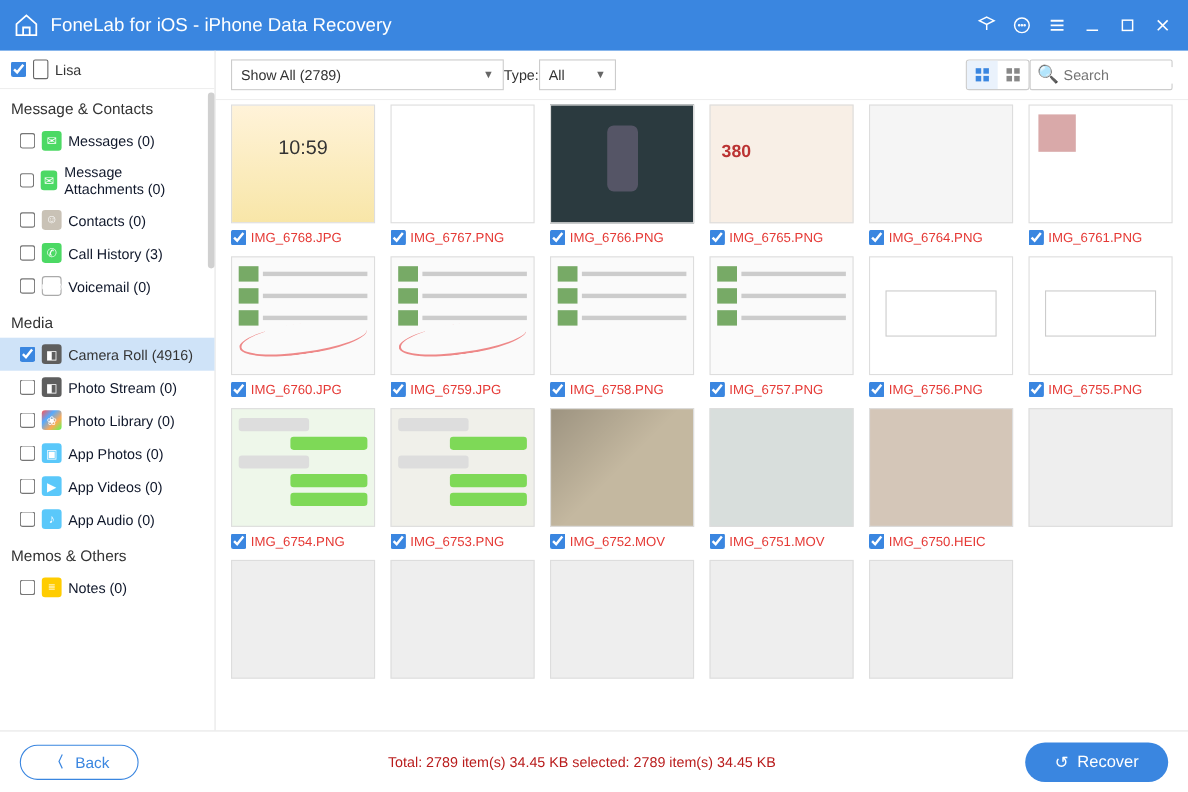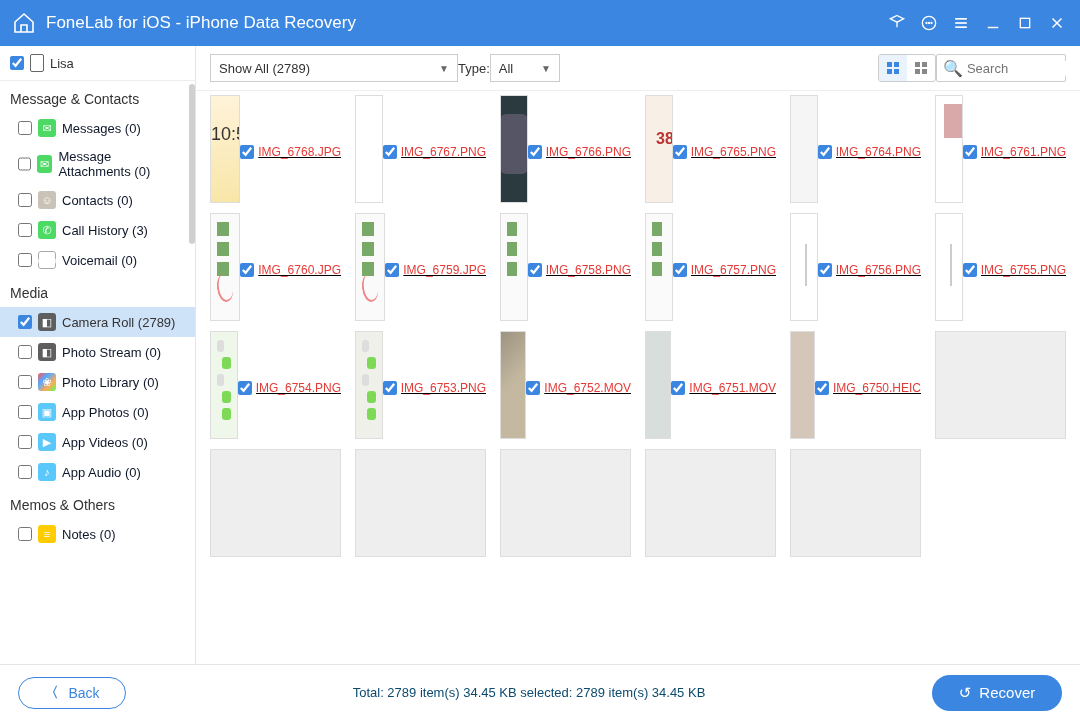--- a/index.html
+++ b/index.html
@@ -53,21 +53,21 @@
 .view-tgl { display: flex; border: 1px solid #ccc; border-radius: 3px; overflow: hidden; }
 .view-btn { width: 28px; height: 26px; display: flex; align-items: center; justify-content: center; cursor: pointer; }
 .view-btn.active { background: #eaf2fc; }
 .search-wrap { border: 1px solid #ccc; height: 28px; width: 130px; display: flex; align-items: center; padding: 0 6px; border-radius: 2px; }
 .search-wrap input { border: none; outline: none; flex: 1; font-size: 13px; color: #666; }
 .search-wrap .sic { color: #888; margin-right: 4px; }
 
 
 .grid-wrap { flex: 1; overflow: hidden; padding: 4px 14px; }
 .grid { display: grid; grid-template-columns: repeat(6, 1fr); gap: 10px 14px; }
-.card { display: flex; flex-direction: row; text-decoration: underline; }
+.card { display: flex; flex-direction: column; }
 .thumb { width: 100%; height: 108px; border: 1px solid #ddd; background: #f2f2f2; overflow: hidden; position: relative; }
 .fname-row { display: flex; align-items: center; margin-top: 6px; }
 .fname-row .chk { margin-right: 4px; accent-color: #3a86e0; }
 .fname-row .fn { font-size: 12px; color: #e53935; white-space: nowrap; overflow: hidden; text-overflow: ellipsis; }
 
 
 .th-a { background: linear-gradient(180deg,#fff3d9,#f8e6a8); }
 .th-b { background: #fff; }
 .th-c { background: #2b3a3f; }
 .th-d { background: #f8efe6; }
@@ -109,21 +109,21 @@
 .chat-bub { position: absolute; top: 8px; left: 6px; right: 6px; display: flex; flex-direction: column; gap: 5px; }
 .chat-bub i { height: 12px; border-radius: 3px; }
 .chat-bub .g { background: #7ed957; width: 60%; align-self: flex-end; }
 .chat-bub .w { background: #ddd; width: 55%; }
 .th-p::after { content: ""; position: absolute; inset: 0; background: linear-gradient(135deg, rgba(0,0,0,.2), transparent 50%); }
 
 
 .footer { height: 56px; border-top: 1px solid #e5e5e5; display: flex; align-items: center; padding: 0 18px; }
 .back-btn { border: 1.5px solid #3a86e0; color: #3a86e0; background: #fff; border-radius: 16px; height: 32px; width: 108px; display: flex; align-items: center; justify-content: center; gap: 10px; font-size: 14px; cursor: pointer; }
 .back-btn .chev { font-weight: bold; }
-.stats { flex: 1; text-align: center; font-size: 13px; color: #0c4a6e; }
+.stats { flex: 1; text-align: center; font-size: 13px; color: #b91c1c; }
 .recover-btn { background: #3a86e0; color: #fff; border-radius: 18px; height: 36px; width: 130px; display: flex; align-items: center; justify-content: center; gap: 8px; font-size: 15px; cursor: pointer; }
 
 input[type=checkbox].chk { width: 14px; height: 14px; accent-color: #3a86e0; cursor: pointer; }
 </style>
 </head>
 <body>
 
 <div class="titlebar">
   <span class="home-ic">
     <svg viewBox="0 0 24 24" width="24" height="24" fill="none" stroke="#fff" stroke-width="1.6">
@@ -205,21 +205,21 @@
     <div class="sb-item">
         <input type="checkbox" class="chk" style="">
         <span class="ic ic-vm">◉◉</span>
         <span class="lbl">Voicemail (0)</span>
       </div>
 
     <div class="section-title">Media</div>
     <div class="sb-item active">
         <input type="checkbox" class="chk" checked="" style="">
         <span class="ic ic-cam">◧</span>
-        <span class="lbl">Camera Roll (2789)</span>
+        <span class="lbl">Camera Roll (4916)</span>
       </div>
     <div class="sb-item">
         <input type="checkbox" class="chk" style="">
         <span class="ic ic-ps">◧</span>
         <span class="lbl">Photo Stream (0)</span>
       </div>
     <div class="sb-item">
         <input type="checkbox" class="chk" style="">
         <span class="ic ic-pl">❀</span>
         <span class="lbl">Photo Library (0)</span>

